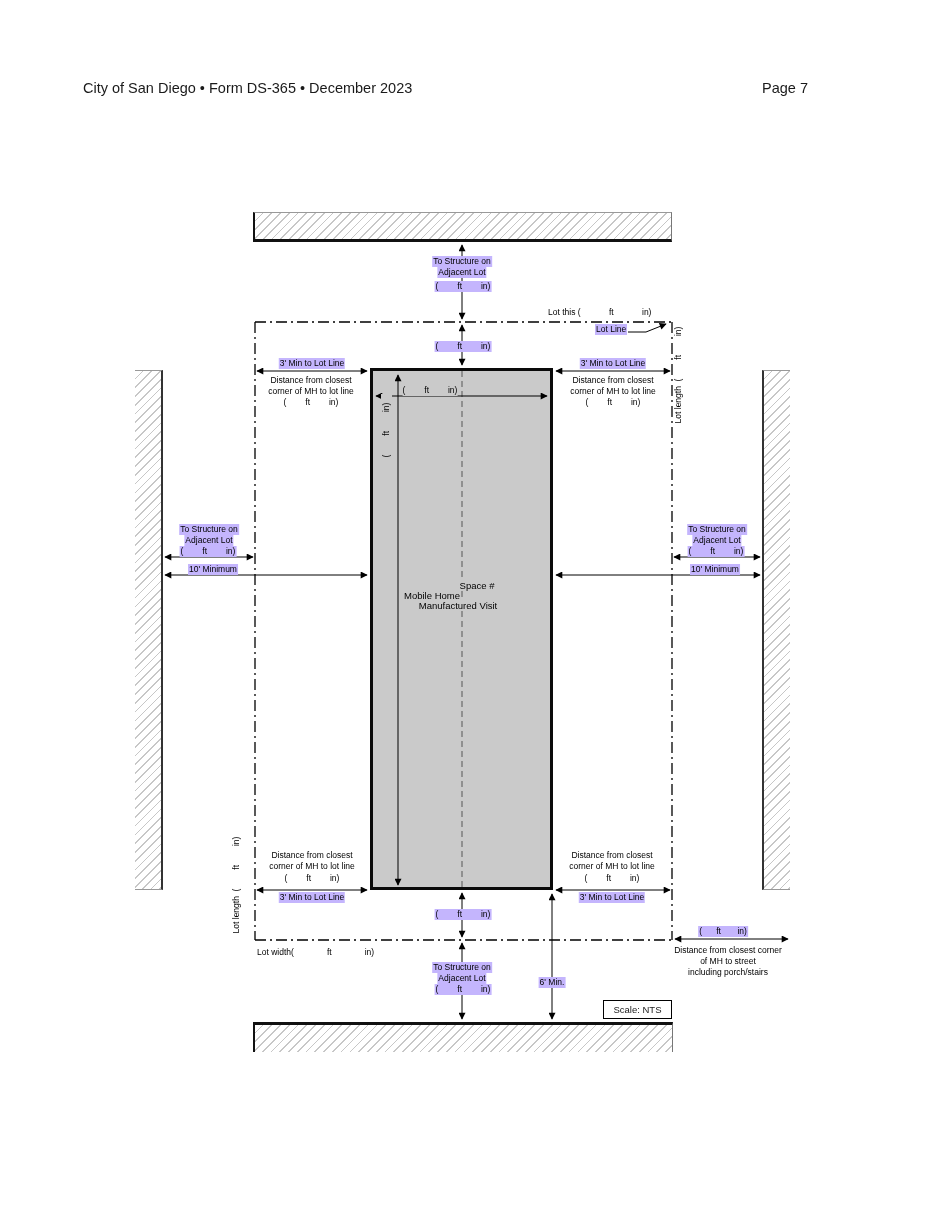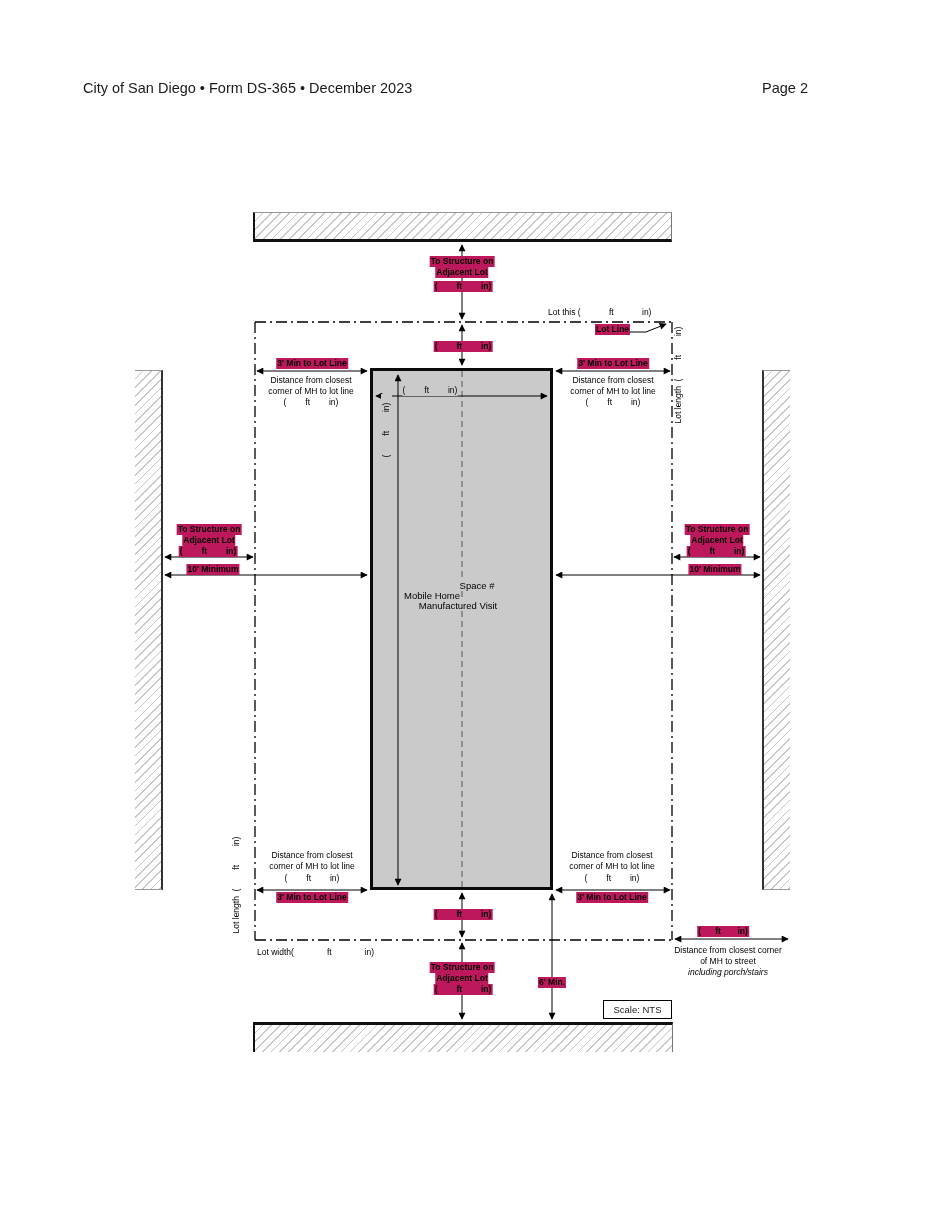--- a/index.html
+++ b/index.html
@@ -1,21 +1,21 @@
 <!DOCTYPE html>
 <html><head>
 <meta charset="utf-8">
 <style>
   html,body{margin:0;padding:0;background:#fff;}
   .page{position:relative;width:950px;height:1126px;background:#ffffff;overflow:hidden;
         font-family:"Liberation Sans","DejaVu Sans",sans-serif;color:#1a1a1a;}
   .hdr{position:absolute;font-size:14.5px;white-space:pre;}
   .lbl{position:absolute;font-size:8.5px;line-height:10.5px;color:#000;white-space:pre;text-align:center;}
   .c{transform:translateX(-50%);}
-  .w{background:#be185d;padding:0 1px;font-weight:bold;}
+  .w{background:#c4b5fd;padding:0 1px;}
   .g{background:#cacaca;}
   .rot{transform-origin:0 0;transform:rotate(-90deg);}
   .hatch{position:absolute;box-sizing:border-box;
          background-image:repeating-linear-gradient(135deg,#ffffff,#ffffff 5px,#c7c7c7 5px,#c7c7c7 6.2px);}
   .struct-top{border-left:2px solid #111;border-bottom:3px solid #111;border-top:1px solid #999;border-right:1px solid #777;}
   .struct-bottom{border-left:2px solid #111;border-top:3px solid #111;border-right:1px solid #777;}
   .struct-left{border-right:2.5px solid #333;border-top:1px solid #999;border-bottom:1px solid #999;}
   .struct-right{border-left:2.5px solid #333;border-top:1px solid #999;border-bottom:1px solid #999;}
   .mh{position:absolute;left:370px;top:368px;width:183px;height:522px;box-sizing:border-box;
       background:#cacaca;border:3px solid #0a0a0a;}
@@ -26,21 +26,21 @@
   .footer{position:absolute;left:0;top:1134px;width:950px;text-align:left;font-size:12.5px;line-height:17.5px;color:#222;}
   .footer a{color:#2f9fd6;text-decoration:underline;cursor:pointer;}
   .mhlbl{font-size:9.5px;line-height:10px;}
 </style>
 </head>
 <body>
 
 <div class="page">
 
   <div class="hdr" style="left:83px;top:80px;">City of San Diego • Form DS-365 • December 2023</div>
-  <div class="hdr" style="left:762px;top:80px;">Page 2</div>
+  <div class="hdr" style="left:762px;top:80px;">Page 7</div>
 
   <div class="hatch struct-top" style="left:253px;top:212px;width:419px;height:30px;"></div>
   <div class="hatch struct-bottom" style="left:253px;top:1022px;width:420px;height:30px;"></div>
   <div class="hatch struct-left" style="left:135px;top:370px;width:28px;height:520px;"></div>
   <div class="hatch struct-right" style="left:762px;top:370px;width:28px;height:520px;"></div>
 
   <div class="mh"></div>
 
   <svg class="ovl" width="950" height="1230" viewBox="0 0 950 1230">
     <defs>
@@ -130,21 +130,21 @@
   <div class="lbl c w" style="left:462px;top:962px;">To Structure on</div>
   <div class="lbl c w" style="left:462px;top:973px;">Adjacent Lot</div>
   <div class="lbl c w" style="left:463px;top:984px;">(        ft        in)</div>
   <div class="lbl c w" style="left:552px;top:977px;">6' Min.</div>
 
   <div class="lbl" style="left:257px;top:947px;">Lot width(              ft              in)</div>
 
   <div class="lbl c w" style="left:723px;top:926px;">(      ft       in)</div>
   <div class="lbl c" style="left:728px;top:945px;">Distance from closest corner</div>
   <div class="lbl c" style="left:728px;top:956px;">of MH to street</div>
-  <div class="lbl c" style="left:728px;top:967px;font-style:italic;">including porch/stairs</div>
+  <div class="lbl c" style="left:728px;top:967px;">including porch/stairs</div>
 
   <div class="scalebox">
     <span>Scale: NTS</span>
   </div>
 
   <div class="footer">
     <div><span>Visit </span><a>our web site</a><span>.</span></div>
   </div>
 
 </div>

